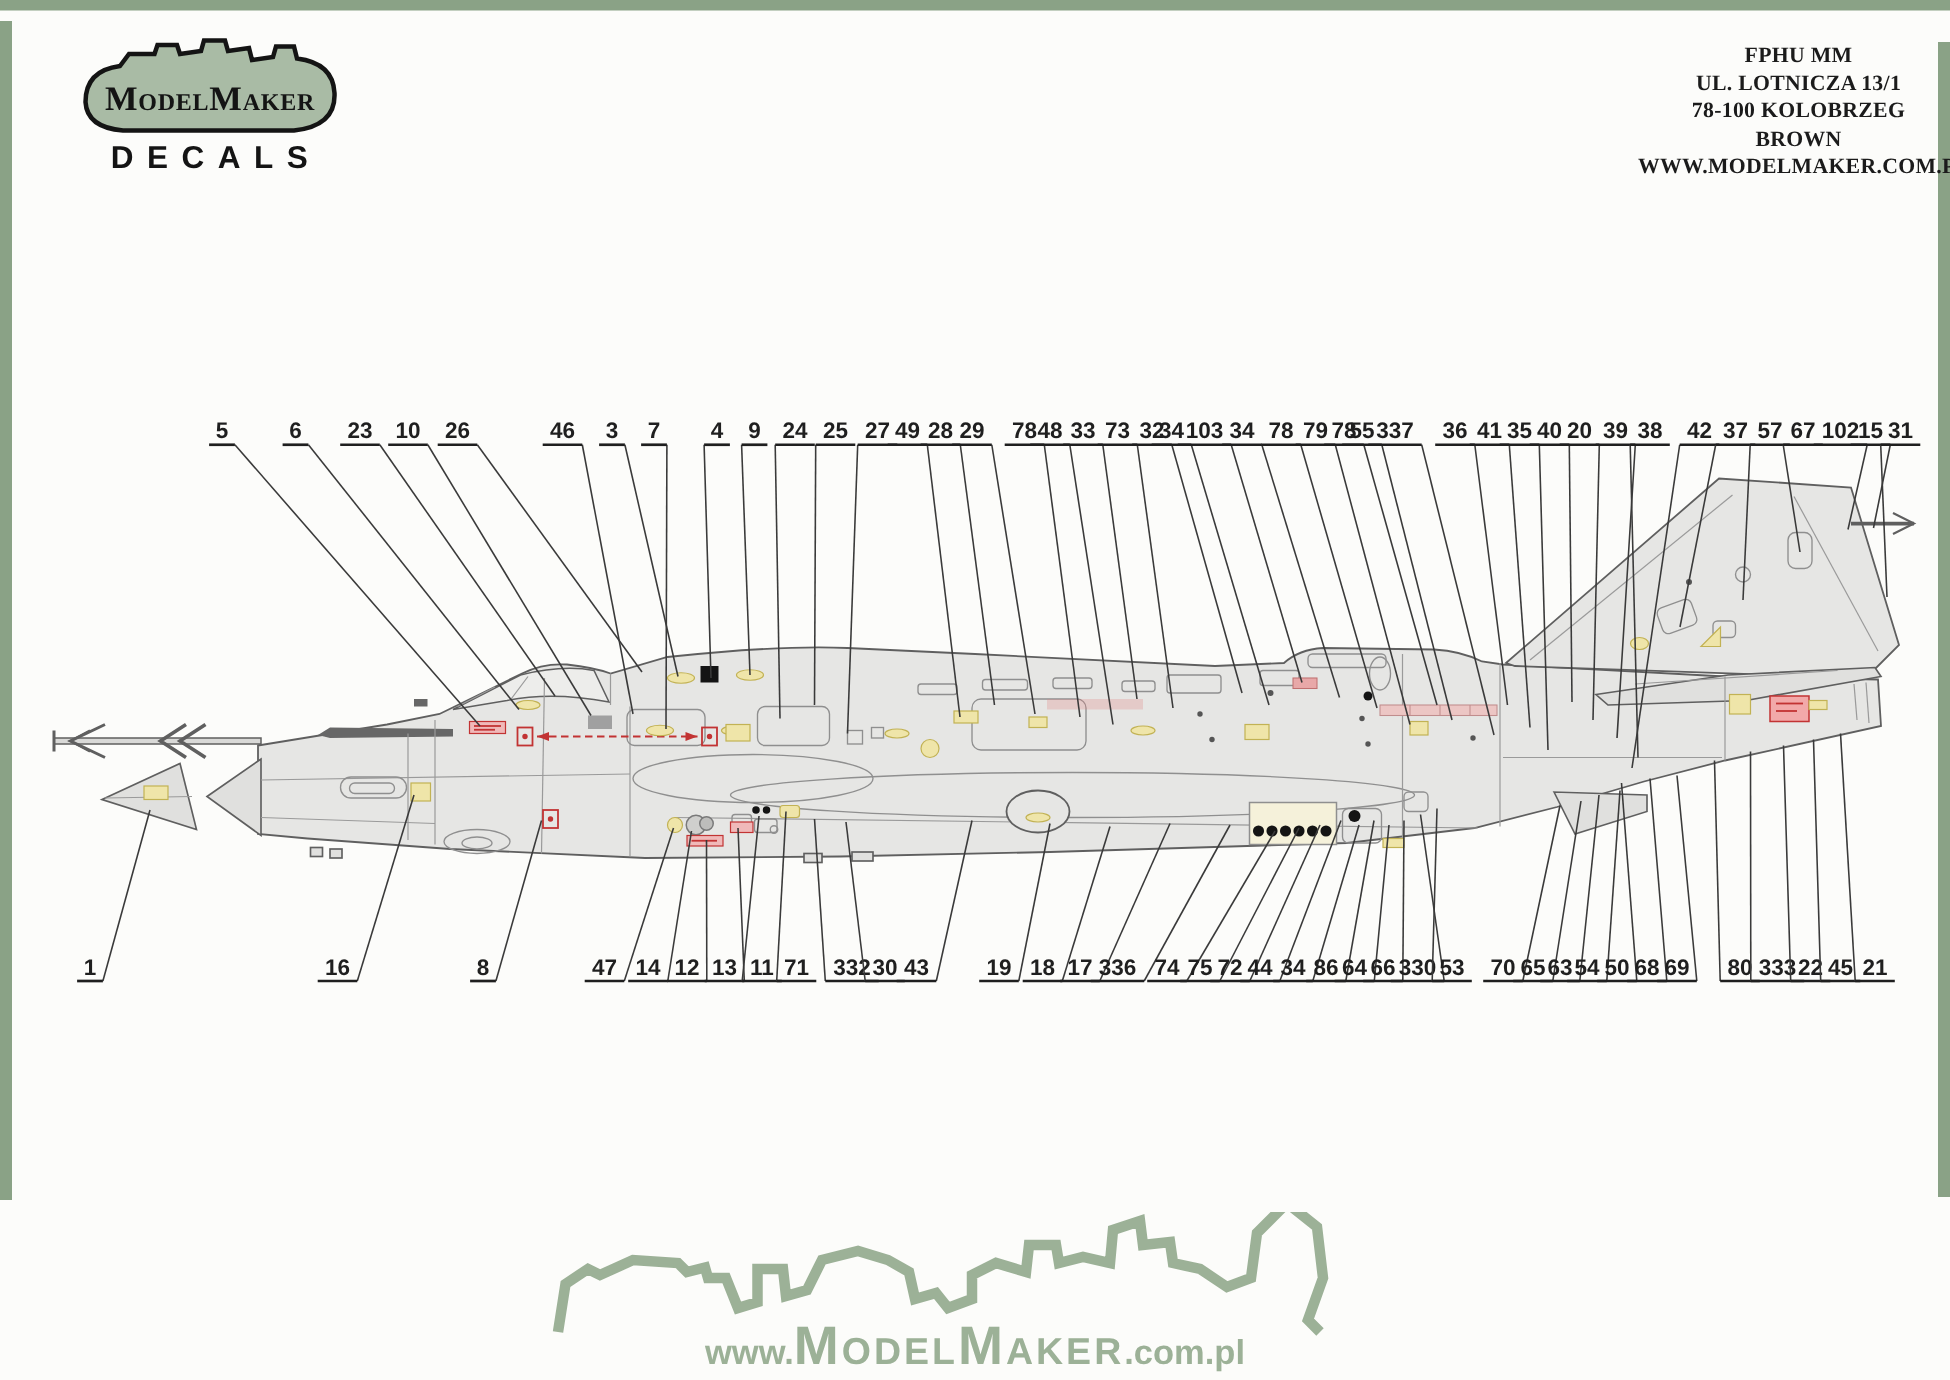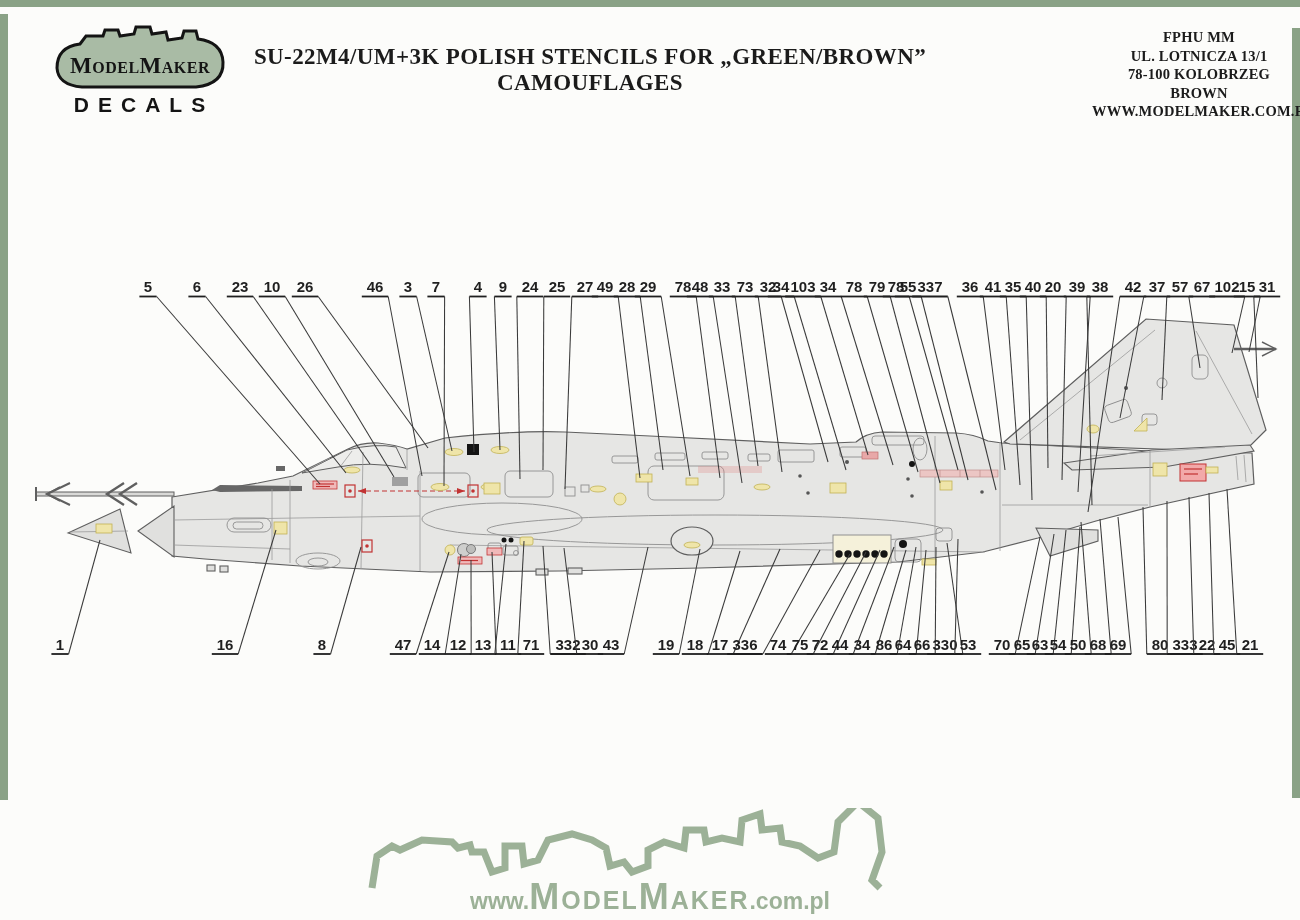--- a/index.html
+++ b/index.html
@@ -50,21 +50,20 @@
 
   <div class="logo-wrap">
     <svg width="210" height="100" viewBox="0 0 210 100">
       <path class="logo-blob" d="M17,48 Q17,27 40,24 L46,16 L63,16 L65,10 L78,10 L80,16 L94,14 L96,7 L110,7 L112,14
                L126,12 L128,20 L142,18 L144,11 L156,11 L158,19 Q182,22 183,42 Q184,64 156,67 L42,67 Q18,65 17,48 Z"></path>
       <text class="logo-name" x="100" y="53" text-anchor="middle">ModelMaker</text>
       <text class="logo-sub" x="104" y="92" text-anchor="middle">DECALS</text>
     </svg>
   </div>
 
-  <div class="title">SU-22M4/UM+3K POLISH STENCILS FOR „GREEN/BROWN” CAMOUFLAGES</div>
 
   <div class="address">
     <div>FPHU MM</div>
     <div>UL. LOTNICZA 13/1</div>
     <div>78-100 KOLOBRZEG</div>
     <div>BROWN</div>
     <div>WWW.MODELMAKER.COM.PL</div>
   </div>
 
   <svg id="diagram-svg" class="diagram" width="1300" height="920" viewBox="0 0 1300 920">

